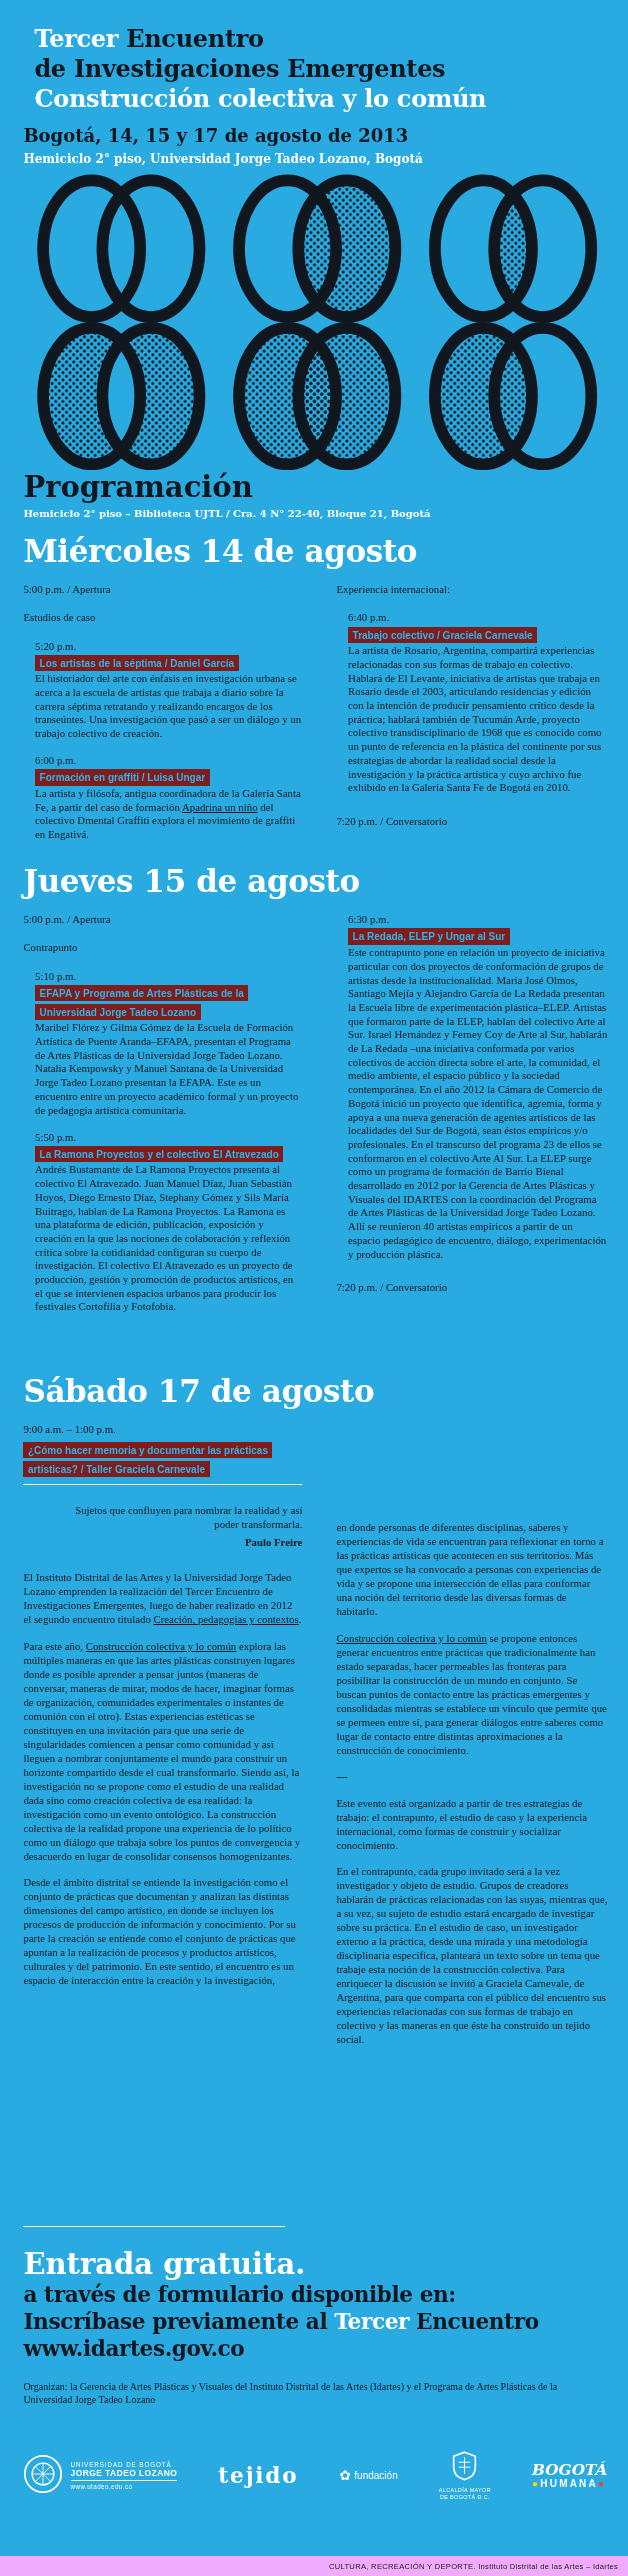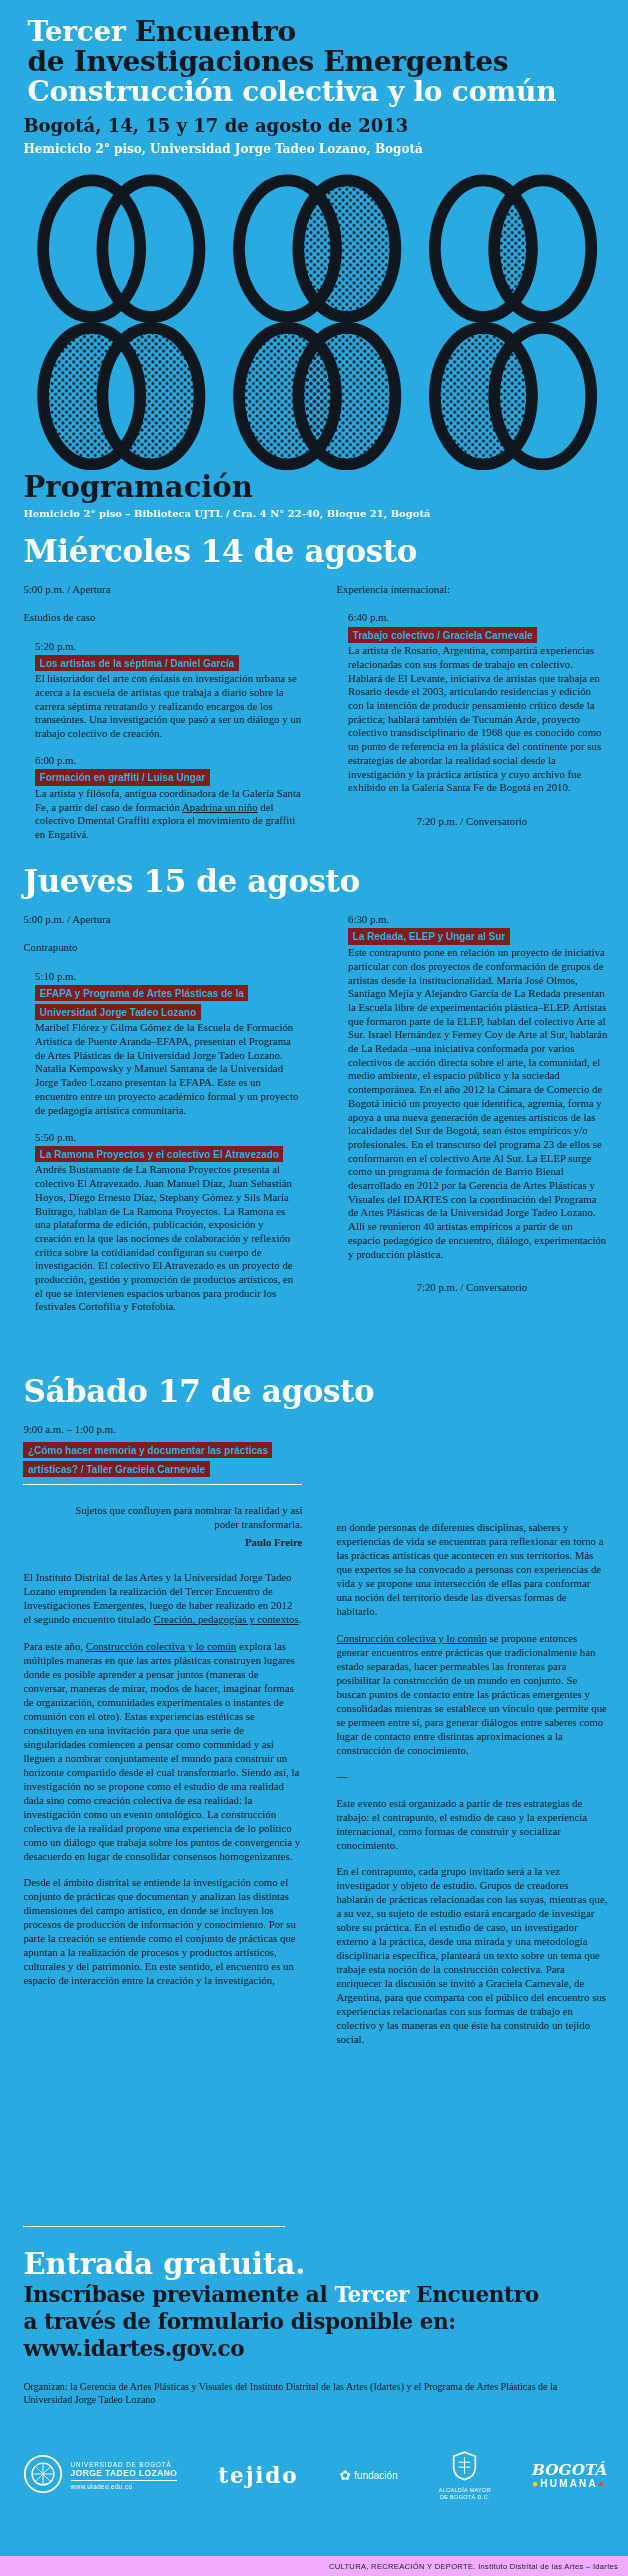--- a/index.html
+++ b/index.html
@@ -6,22 +6,22 @@
   .poster{
     position:relative;width:629px;height:2576px;overflow:hidden;
     background:#29abe2;color:#10171f;
     font-family:"Liberation Serif", serif;
   }
   .abs{position:absolute;left:23.4px;right:21.6px;}
 
   
   .masthead{top:12.6px;}
   .masthead h1{
-    margin:4px;font-family:"DejaVu Serif", serif;font-weight:bold;
-    font-size:28px;line-height:30px;letter-spacing:-0.3px;color:#10171f;
+    margin:11px;font-family:"DejaVu Serif", serif;font-weight:bold;
+    font-size:24px;line-height:30px;letter-spacing:-0.3px;color:#10171f;
   }
   .white{color:#ffffff;}
   .masthead .date{
     margin-top:8px;font-family:"DejaVu Serif", serif;font-weight:bold;
     font-size:18px;color:#10171f;
   }
   .masthead .venue{
     margin-top:6.3px;font-family:"DejaVu Serif", serif;font-weight:bold;
     font-size:12px;color:#ffffff;
   }
@@ -55,21 +55,21 @@
   .event{margin-left:11.7px;margin-bottom:13.5px;}
   .time{margin-bottom:2.7px;}
   .etitle{margin-bottom:3.6px;}
   .etitle span{
     font-family:"Liberation Sans", sans-serif;font-weight:bold;font-size:10px;
     line-height:19px;background:#7f1d1d;color:#2fb5ea;
     padding:2.7px 4.5px;-webkit-box-decoration-break:clone;box-decoration-break:clone;
   }
   .desc{margin:0;}
   .u{text-decoration:underline;}
-  .closing{margin-top:20px !important;margin-bottom:0 !important;text-align:center;}
+  .closing{margin-top:20px !important;margin-bottom:0 !important;}
 
   .sat .time{margin:1.8px 0 3.6px 0;}
   .sat .etitle{max-width:274px;}
 
   
   .rule{border:0;border-top:1.8px solid #ffffff;margin:0;width:100%;}
   .intro{top:1484px;}
   .intro .col-r{padding-top:36px;}
   .intro p{margin:0 0 12.6px 0;font-size:10.8px;line-height:14px;color:#10171f;}
   .quote{margin:18px 0 21.6px auto;max-width:252px;text-align:right;font-size:10.3px;line-height:13.5px;}
@@ -276,22 +276,22 @@
         <p class="dashline">—</p>
         <p>Este evento está organizado a partir de tres estrategias de trabajo: el contrapunto, el estudio de caso y la experiencia internacional, como formas de construir y socializar conocimiento.</p>
         <p>En el contrapunto, cada grupo invitado será a la vez investigador y objeto de estudio. Grupos de creadores hablarán de prácticas relacionadas con las suyas, mientras que, a su vez, su sujeto de estudio estará encargado de investigar sobre su práctica. En el estudio de caso, un investigador externo a la práctica, desde una mirada y una metodología disciplinaria específica, planteará un texto sobre un tema que trabaje esta noción de la construcción colectiva. Para enriquecer la discusión se invitó a Graciela Carnevale, de Argentina, para que comparta con el público del encuentro sus experiencias relacionadas con sus formas de trabajo en colectivo y las maneras en que éste ha construido un tejido social.</p>
       </div>
     </div>
   </section>
 
   <section class="abs cta">
     <hr class="rule">
     <div class="free">Entrada gratuita.</div>
+    <div class="reg">a través de formulario disponible en:</div>
     <div class="reg"><span>Inscríbase previamente al </span><span class="white">Tercer</span><span> Encuentro</span></div>
-    <div class="reg">a través de formulario disponible en:</div>
     <div class="reg">www.idartes.gov.co</div>
   </section>
 
   <p class="abs organizers">Organizan: la Gerencia de Artes Plásticas y Visuales del Instituto Distrital de las Artes (Idartes) y el Programa de Artes Plásticas de la Universidad Jorge Tadeo Lozano</p>
 
   <div class="abs logos">
     <div class="logo">
       <span>
         <svg width="40" height="40" viewBox="0 0 44 44">
           <circle cx="22" cy="22" r="20" fill="none" stroke="#fff" stroke-width="2"></circle>

